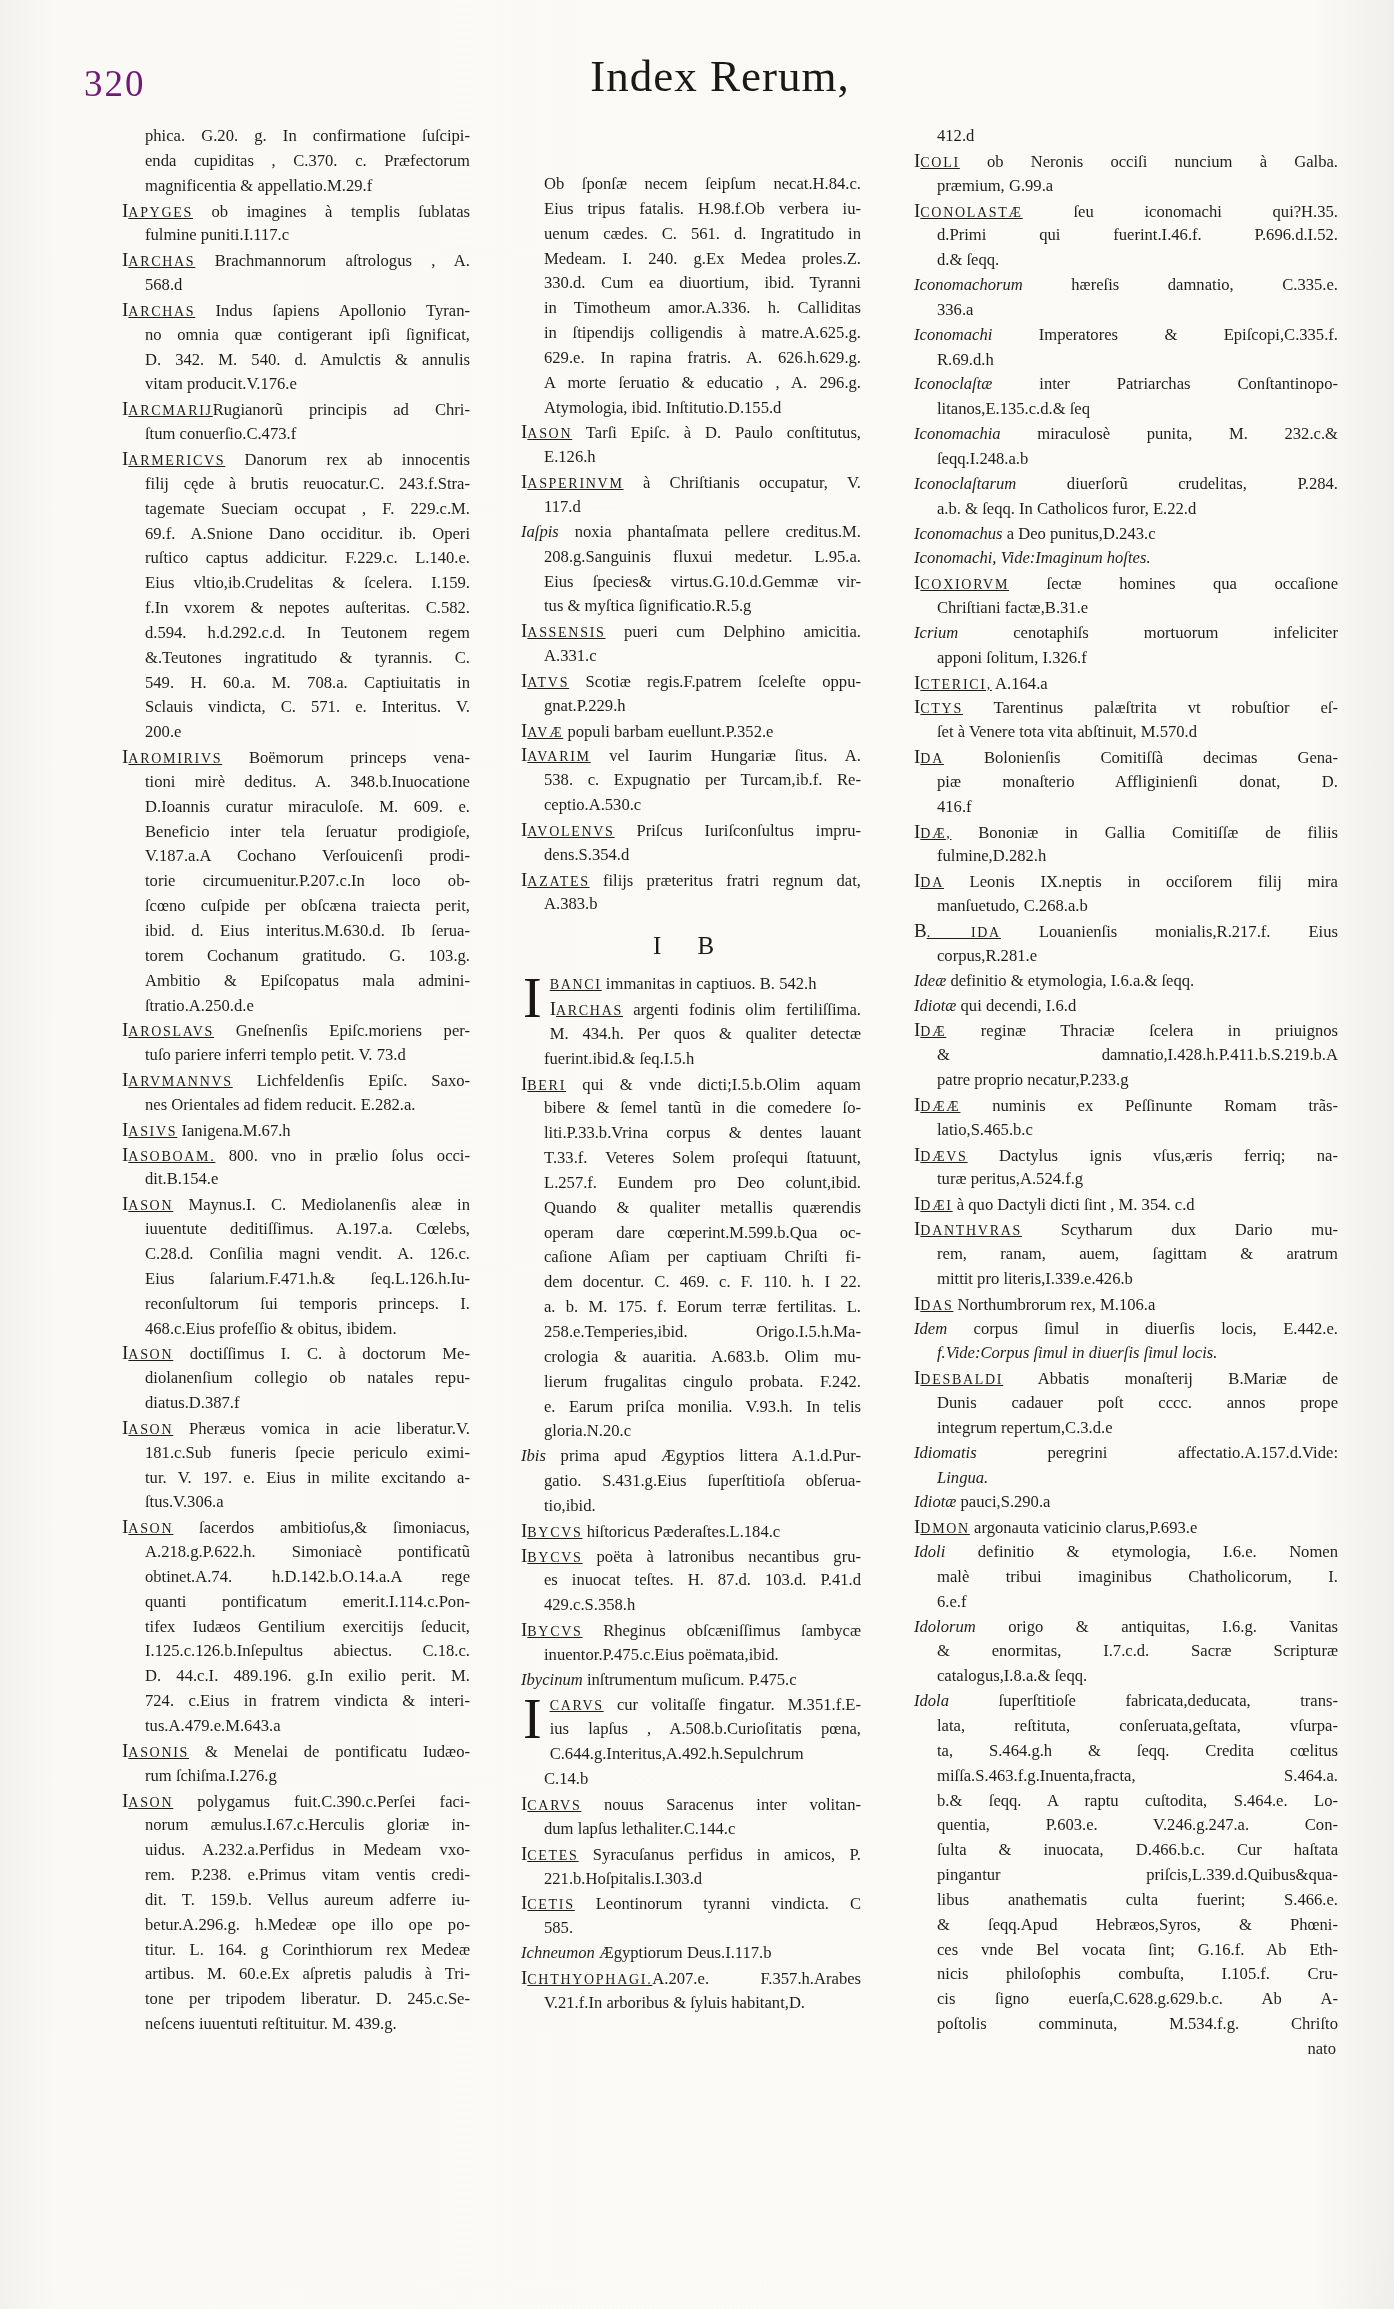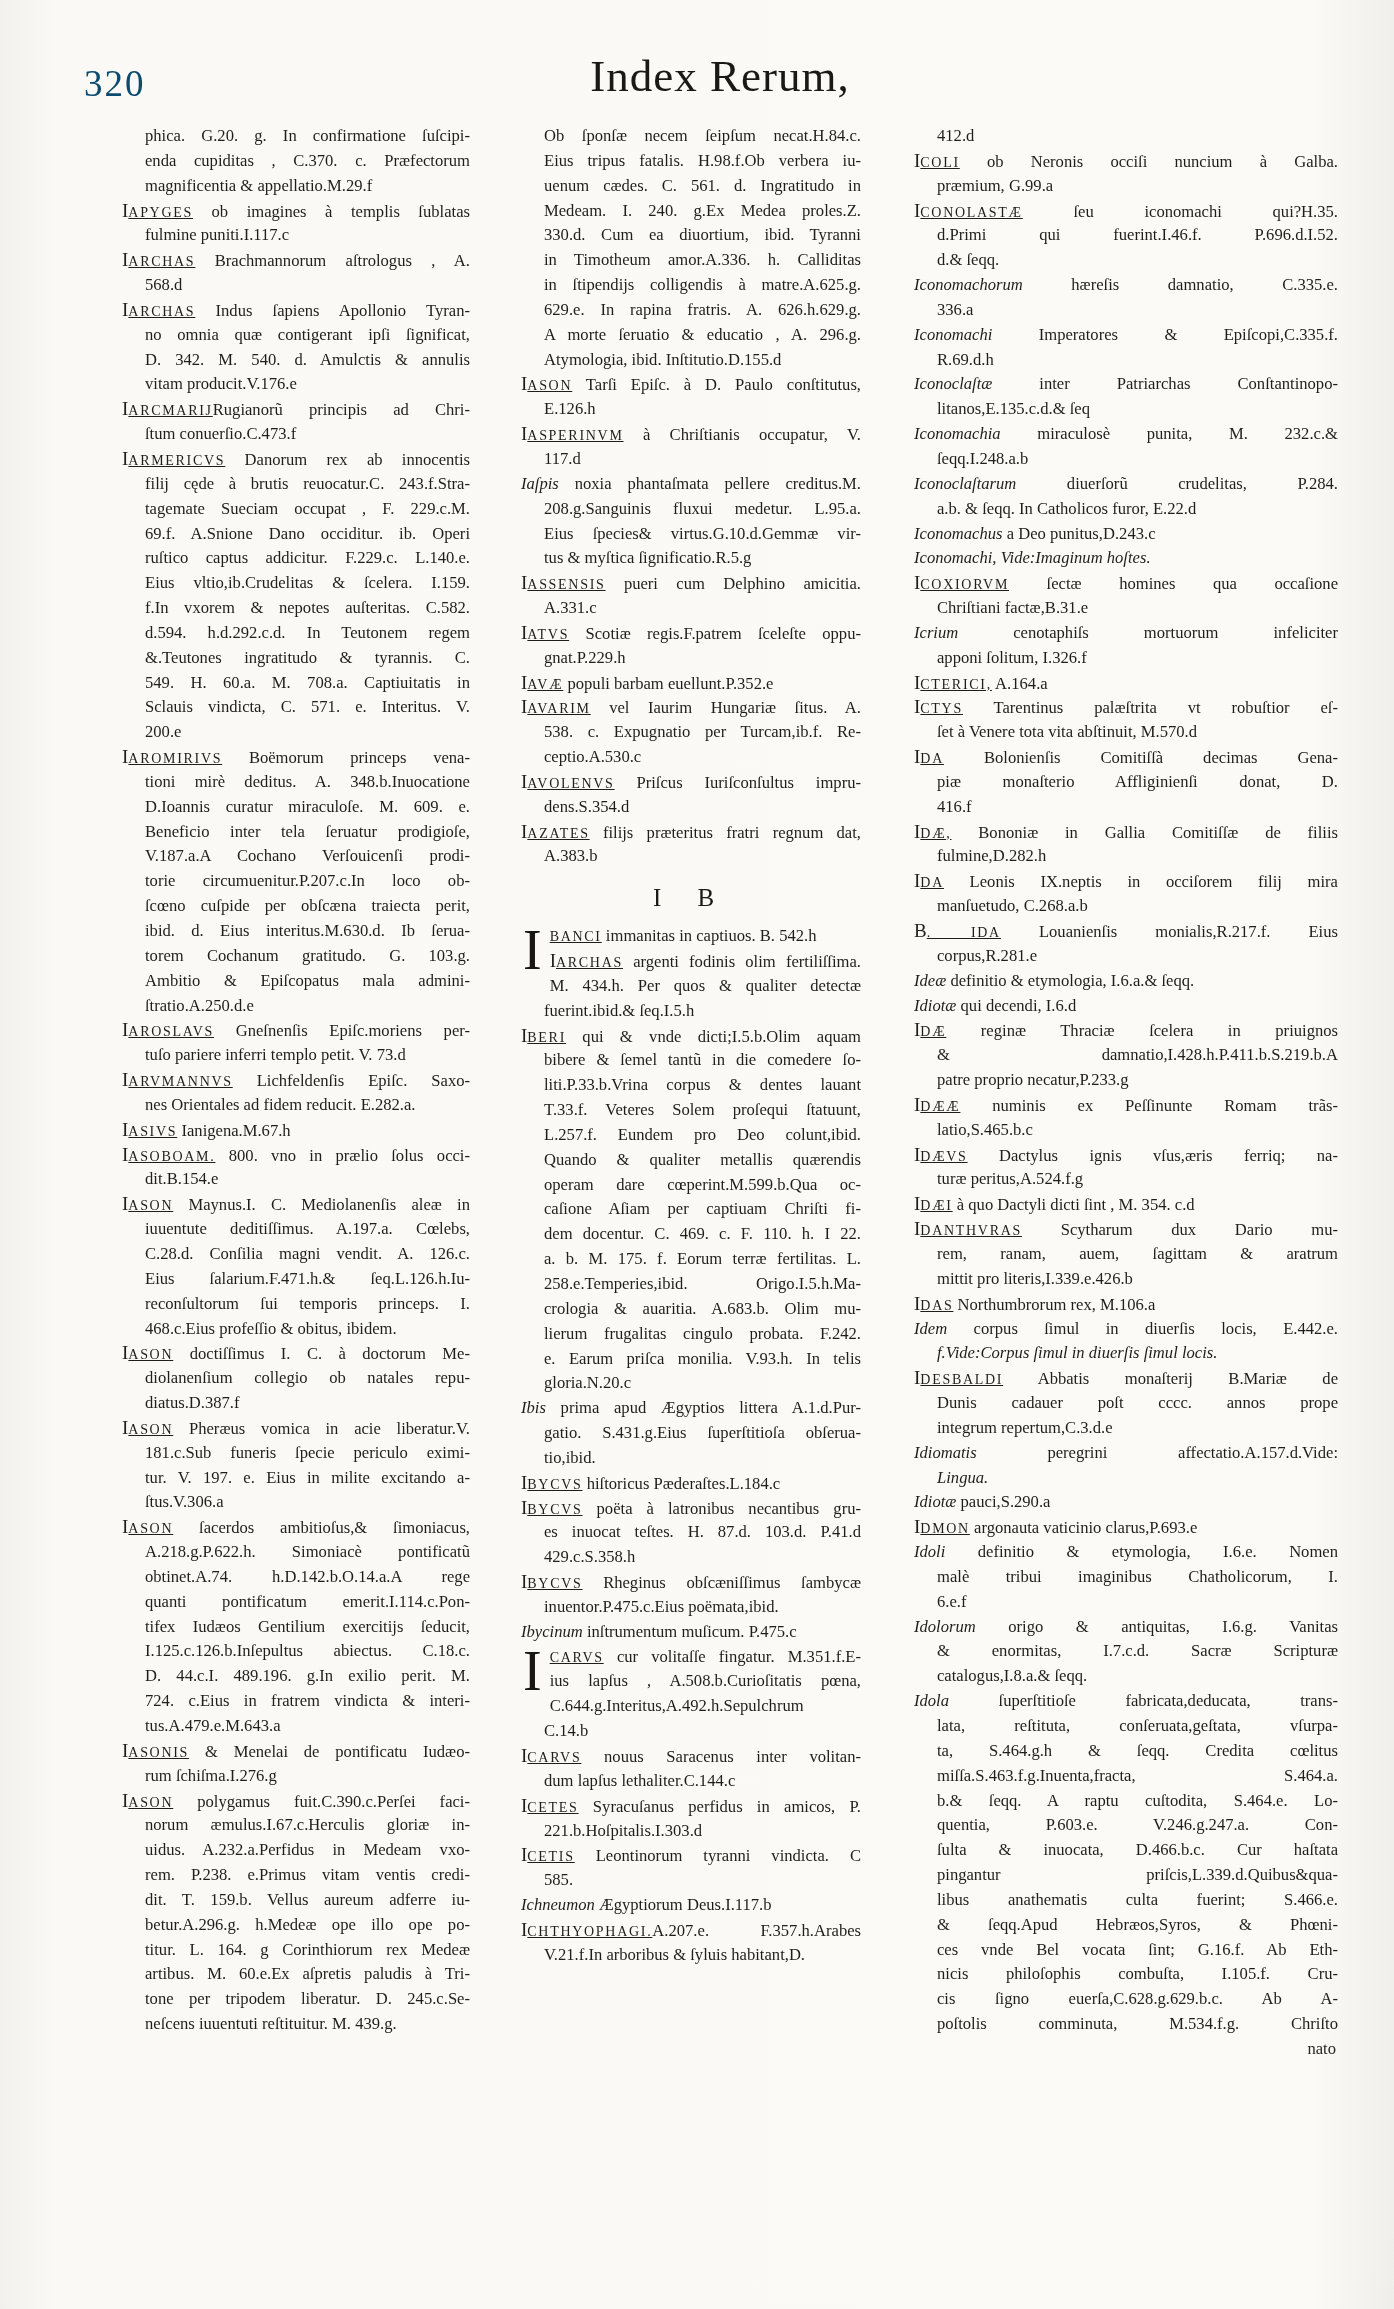--- a/index.html
+++ b/index.html
@@ -7,31 +7,31 @@
     width:1394px;height:2309px;position:relative;overflow:hidden;
     background:
       radial-gradient(ellipse 1800px 2600px at 48% 45%, rgba(0,0,0,0) 60%, rgba(60,50,35,0.07) 100%),
       linear-gradient(90deg, #f2f1ed 0%, #faf9f6 4%, #fbfaf7 94%, #f1efeb 100%),
       #fbfaf7;
     font-family:"Liberation Serif","DejaVu Serif",serif;
     color:#211e1a;
   }
   .page-number{
     position:absolute;left:84px;top:62px;font-size:37px;letter-spacing:2px;
-    color:#0c4a6e;
+    color:#701a75;
   }
   .page-title{
     position:absolute;left:540px;top:50px;width:360px;text-align:center;
     font-size:45px;color:#1b1815;letter-spacing:1px;
   }
   .col{
     position:absolute;top:124px;font-size:16.6px;line-height:24.85px;
   }
   #col1{left:122px;width:348px;}
-  #col2{left:521px;width:340px;}
+  #col2{left:521px;width:340px;margin-top:48px;}
   #col3{left:914px;width:424px;}
   .line{
     text-align:justify;text-align-last:left;height:24.85px;white-space:nowrap;
   }
   .line.wrapok{white-space:normal;}
   .line.full{text-align-last:justify;}
   .c,.ci{padding-left:23px;}
   .ci{font-style:italic;}
   .ii{font-style:italic;}
   .cw{text-align-last:right !important;padding-right:2px;color:#2a2620;}

